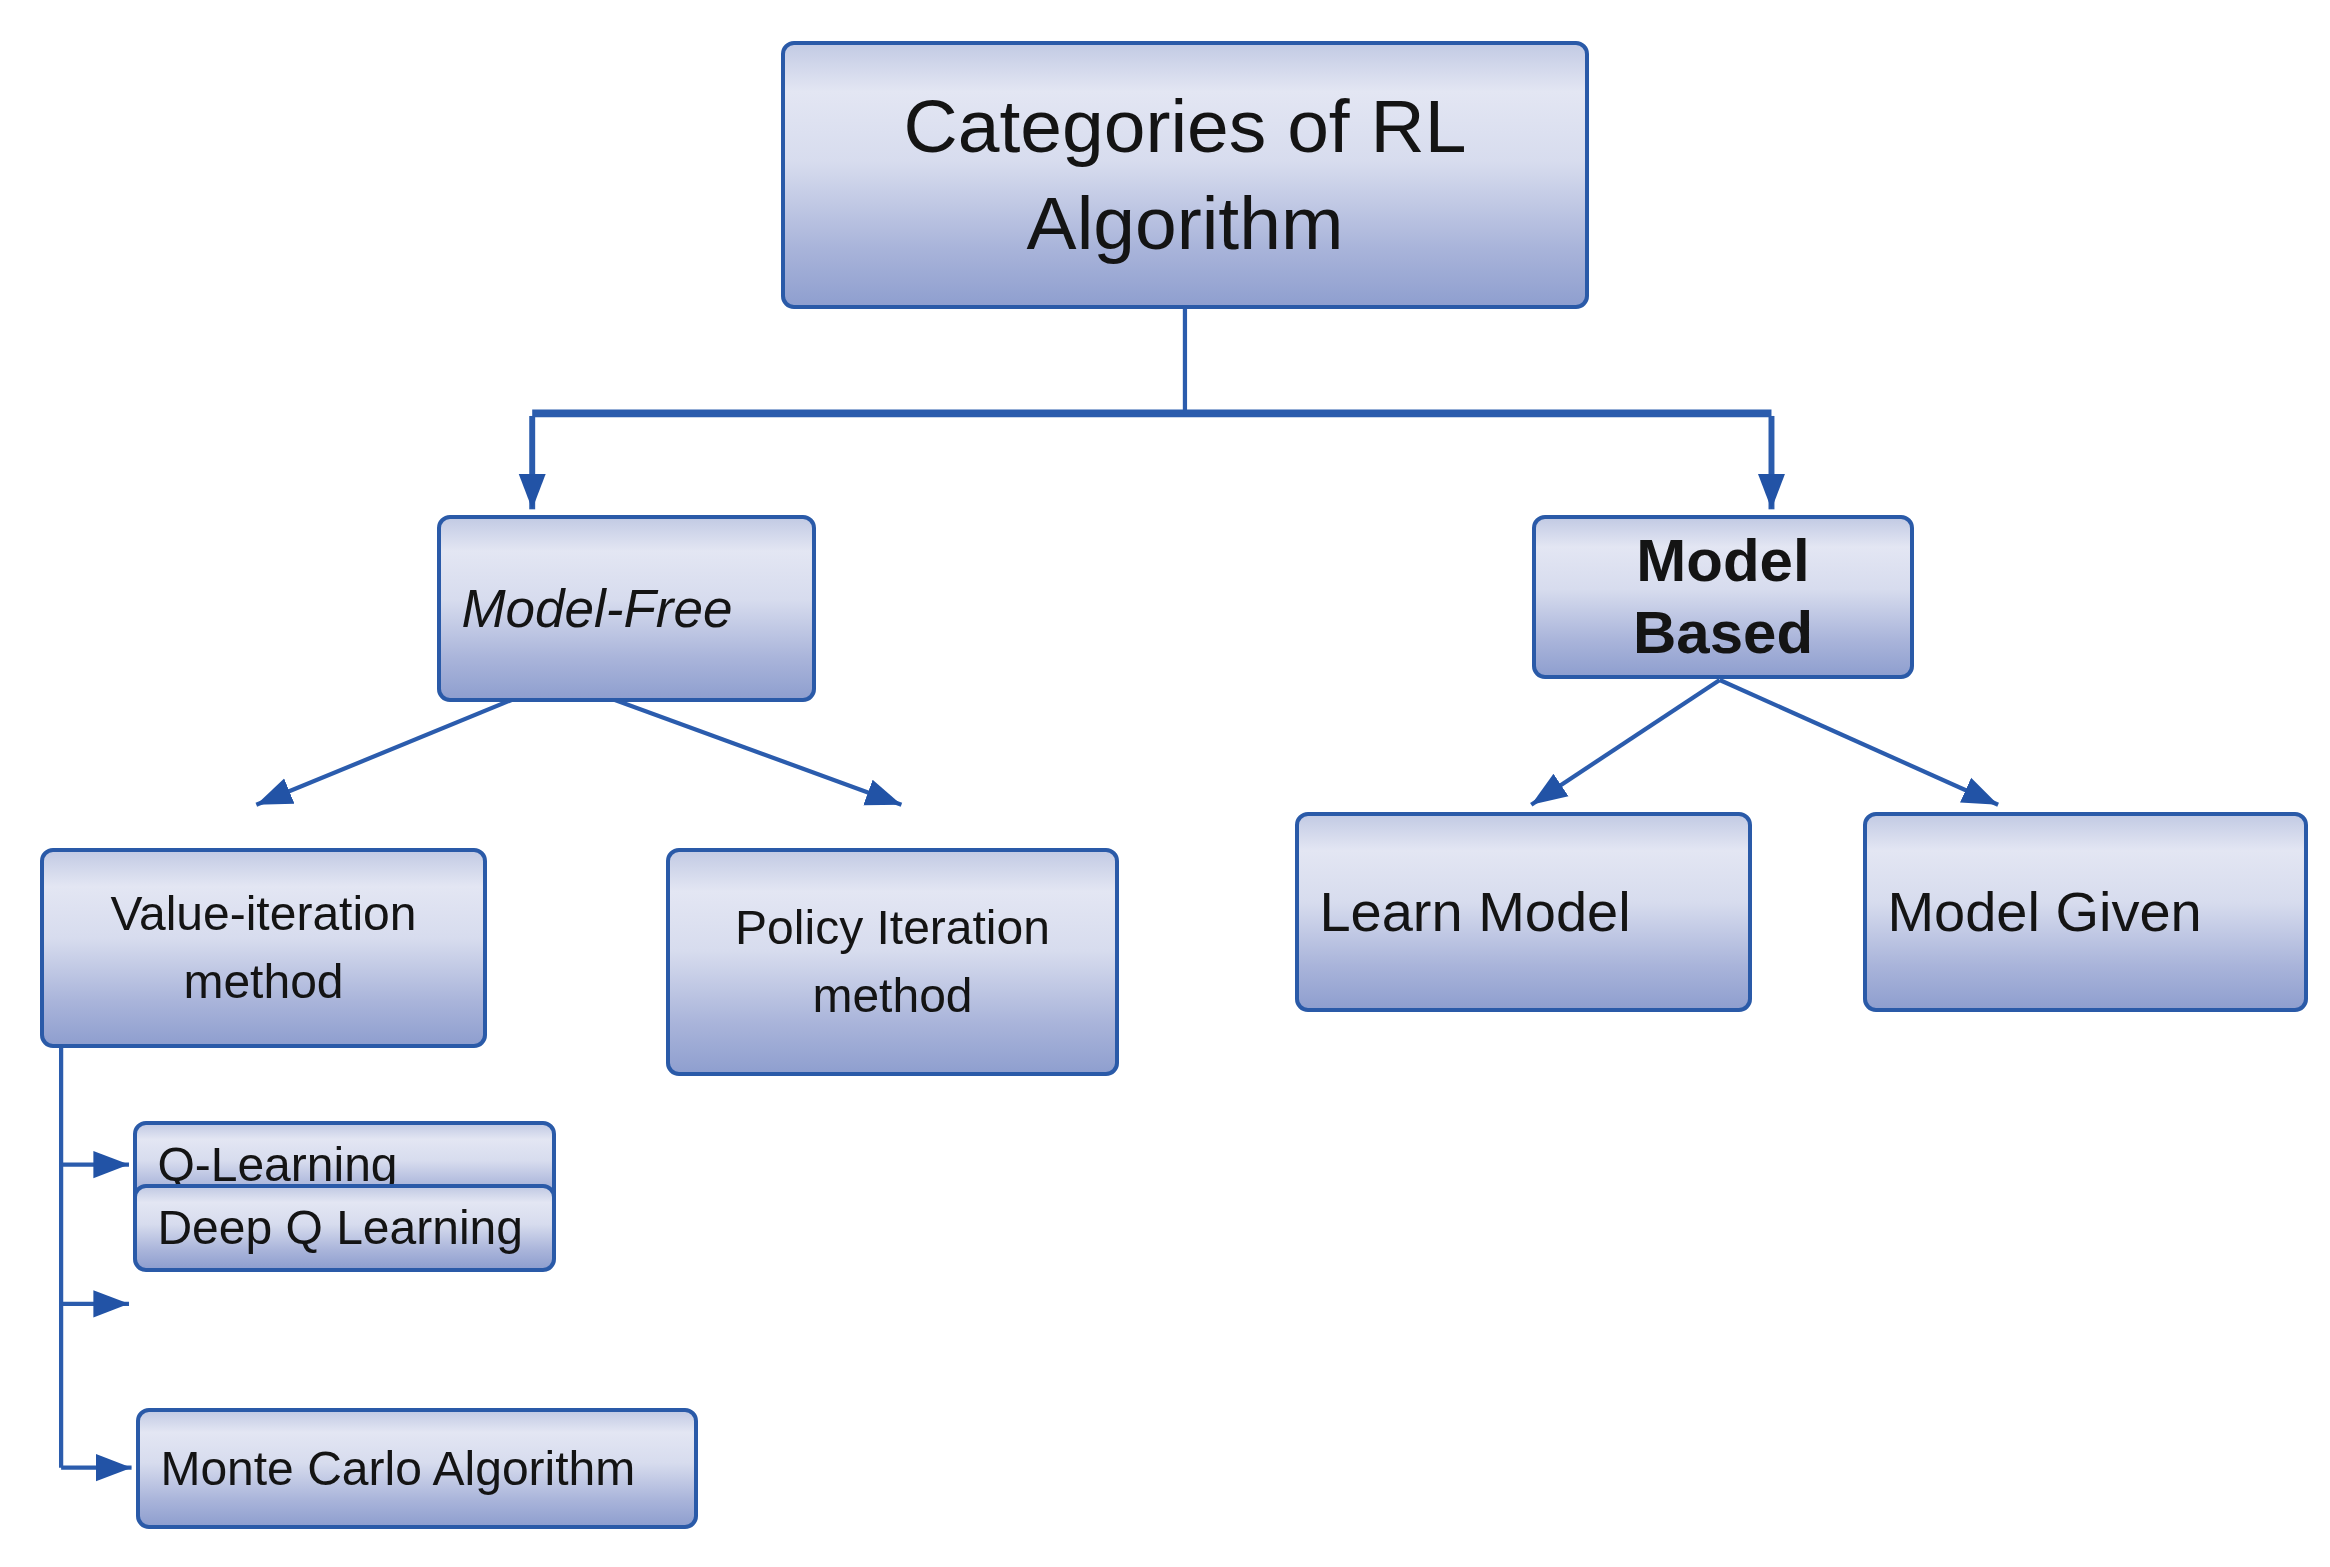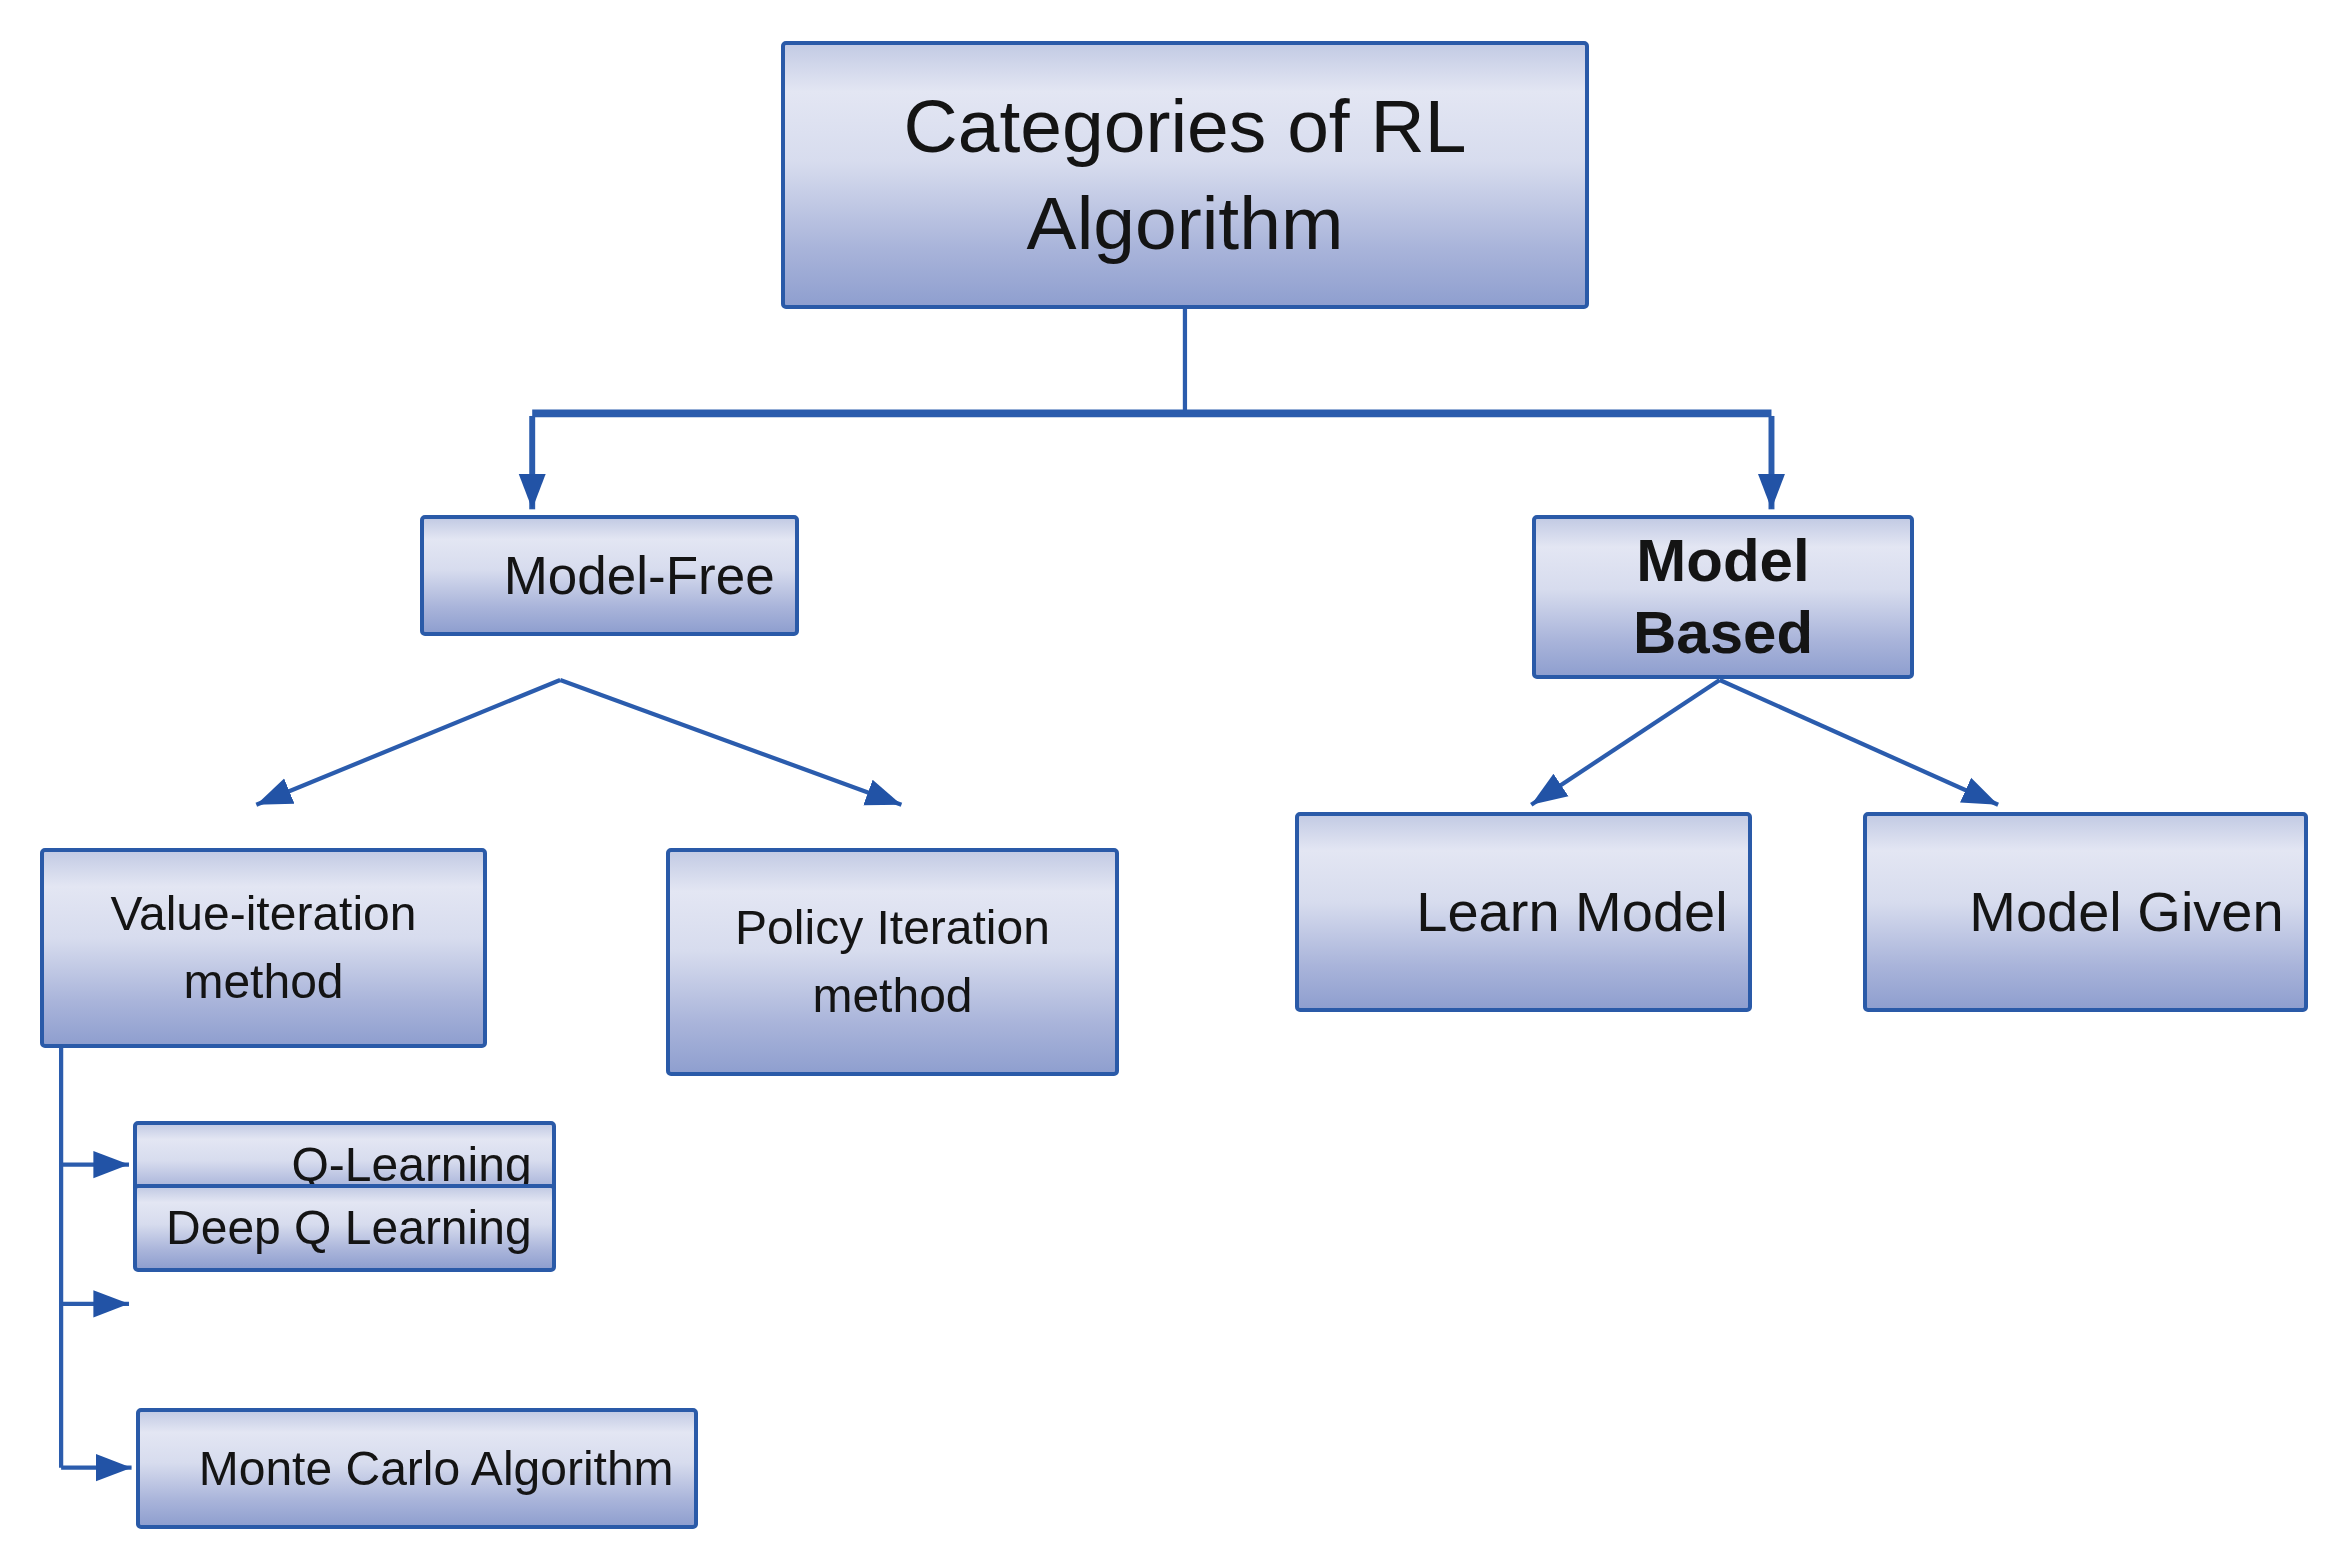--- a/index.html
+++ b/index.html
@@ -39,43 +39,43 @@
     stroke-width: 5;
   }
   .edge-bus { stroke-width: 9; }
   .edge-drop { stroke-width: 7; }
   .arrow-glyph { fill: var(--arrowhead); }
   .node {
     position: absolute;
     box-sizing: border-box;
     display: flex;
     align-items: center;
-    justify-content: flex-end;
+    justify-content: flex-start;
     text-align: center;
     border: 4.2px solid var(--box-border);
-    border-radius: 5px;
+    border-radius: 13px;
     background: linear-gradient(180deg,
       var(--box-grad-0) 0%,
       var(--box-grad-1) 18%,
       var(--box-grad-2) 45%,
       var(--box-grad-3) 78%,
       var(--box-grad-4) 100%);
     padding: 6.8px 20.4px;
   }
   .node span { display: block; }
   .fs-title { font-size: 75px; line-height: 1.3; }
   .fs-l2    { font-size: 53px; line-height: 1.2; }
   .fs-l2b   { font-size: 60px; line-height: 1.2; font-weight: bold; }
   .fs-l3two { font-size: 48px; line-height: 1.42; margin-top: 36px; }
   .fs-l3one { font-size: 56px; line-height: 1.2; }
   .fs-leaf  { font-size: 48px; line-height: 1.2; }
 
   
   #node-root            { left: 781px;  top: 41px;   width: 808px; height: 268px; }
-  #node-model-free      { left: 420px;  top: 515px;  width: 379px; height: 121px; }
+  #node-model-free      { left: 437px;  top: 515px;  width: 379px; height: 187px; font-style: italic; }
   #node-model-based     { left: 1532px; top: 515px;  width: 382px; height: 164px; }
   #node-value-iteration { left: 40px;   top: 812px;  width: 447px; height: 200px; }
   #node-policy-iteration{ left: 666px;  top: 812px;  width: 453px; height: 228px; }
   #node-learn-model     { left: 1295px; top: 812px;  width: 457px; height: 200px; }
   #node-model-given     { left: 1863px; top: 812px;  width: 445px; height: 200px; }
   #node-q-learning      { left: 133px;  top: 1121px; width: 423px; height: 88px; }
   #node-deep-q-learning { left: 133px;  top: 1184px; width: 423px; height: 88px; }
   #node-monte-carlo     { left: 136px;  top: 1408px; width: 562px; height: 121px; }
 </style>
 </head>

